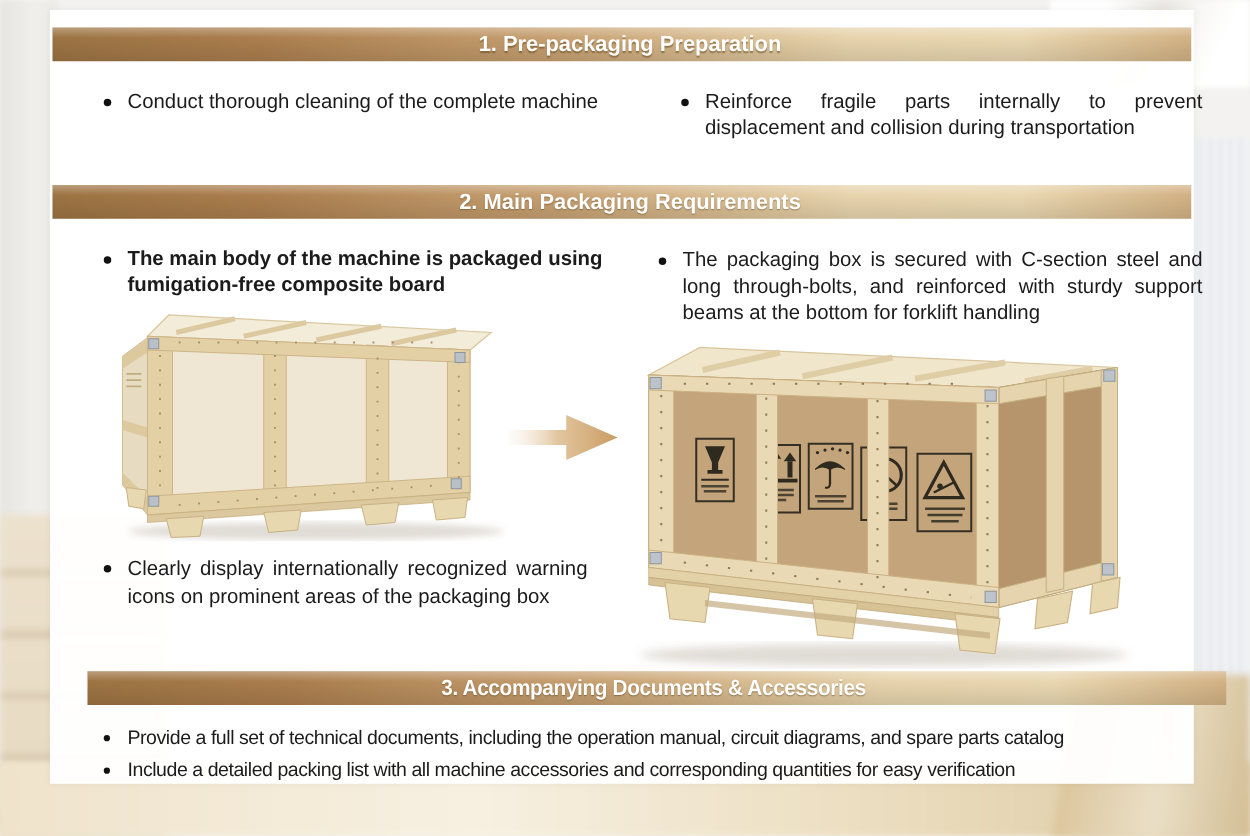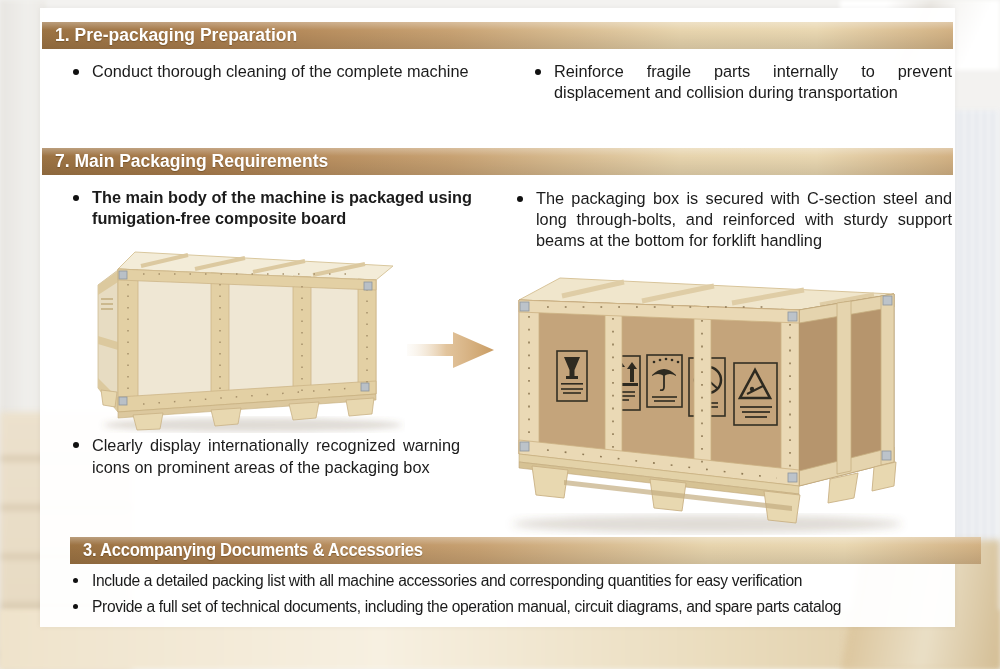--- a/index.html
+++ b/index.html
@@ -37,26 +37,26 @@
   .panel{position:absolute;left:40px;top:8px;width:915px;height:619px;
     background:rgba(255,255,255,.96);box-shadow:0 0 6px rgba(0,0,0,.05);}
 
   
   .hdr{position:absolute;left:42px;width:911px;height:27px;
     color:#fff;font-weight:bold;font-size:17.5px;line-height:27px;
     padding-left:13px;box-sizing:border-box;
     text-shadow:0 1px 1px rgba(90,60,20,.5);
     background:
       linear-gradient(180deg,rgba(255,255,255,.30) 0%,rgba(255,255,255,0) 30%,rgba(0,0,0,.10) 100%),
-      linear-gradient(90deg,#9c7343 0%,#ab7e4e 18%,#c8a273 45%,#e7d4ad 70%,#e9d7b1 85%,#d2b183 100%);}
+      linear-gradient(90deg,#9c7343 0%,#ab7e4e 18%,#c8a273 45%,#e7d4ad 70%,#e9d7b1 85%,#d2b183 100%); text-align: center;}
   #hdr1{top:22px;} #hdr2{top:148px;} #hdr3{top:537px;margin-left:28px;}
   #hdr3 .hdr-text{display:inline-block;transform:scaleX(.95);transform-origin:left center;letter-spacing:-.3px;}
 
   
-  ul.blist{list-style:none;margin:4px;padding:0;position:absolute;}
+  ul.blist{list-style:none;margin:14px;padding:0;position:absolute;}
   ul.blist li{position:relative;padding-left:26px;margin:0 0 3px 0;
     font-size:16.3px;line-height:21px;}
   ul.blist li::before{content:"";position:absolute;left:7px;top:8px;
     width:6px;height:6px;border-radius:50%;background:#111;}
   .just li{text-align:justify;text-justify:inter-word;hyphens:auto;}
   #s1-left{left:62px;top:57px;width:452px;}
   #s1-right{left:524px;top:57px;width:424px;}
   #s2-left1{left:62px;top:183px;width:440px;font-weight:bold;}
   #s2-right{left:506px;top:184px;width:442px;}
   #s2-left2{left:62px;top:430px;width:394px;}
@@ -87,21 +87,21 @@
   <span class="hdr-text">1. Pre-packaging Preparation</span>
 </div>
 <ul class="blist" id="s1-left">
   <li>Conduct thorough cleaning of the complete machine</li>
 </ul>
 <ul class="blist just" id="s1-right">
   <li>Reinforce fragile parts internally to prevent displacement and collision during transportation</li>
 </ul>
 
 <div class="hdr" id="hdr2">
-  <span class="hdr-text">7. Main Packaging Requirements</span>
+  <span class="hdr-text">2. Main Packaging Requirements</span>
 </div>
 <ul class="blist" id="s2-left1">
   <li>The main body of the machine is packaged using fumigation-free composite board</li>
 </ul>
 <ul class="blist just" id="s2-right">
   <li>The packaging box is secured with C-section steel and long through-bolts, and reinforced with sturdy support beams at the bottom for forklift handling</li>
 </ul>
 <ul class="blist just" id="s2-left2">
   <li>Clearly display internationally recognized warning icons on prominent areas of the packaging box</li>
 </ul>
@@ -265,15 +265,15 @@
     <polygon points="328,209 356,203 352,228 326,233"></polygon>
     <polygon points="372,197 394,192 392,216 370,221"></polygon>
   </g>
   <polygon points="62,210 290,236 290,241 62,215" fill="#c3ac80" opacity=".7"></polygon>
 </svg>
 
 <div class="hdr" id="hdr3">
   <span class="hdr-text">3. Accompanying Documents &amp; Accessories</span>
 </div>
 <ul class="blist" id="s3-list">
+  <li>Provide a full set of technical documents, including the operation manual, circuit diagrams, and spare parts catalog</li>
   <li>Include a detailed packing list with all machine accessories and corresponding quantities for easy verification</li>
-  <li>Provide a full set of technical documents, including the operation manual, circuit diagrams, and spare parts catalog</li>
 </ul>
 
 </body></html>

